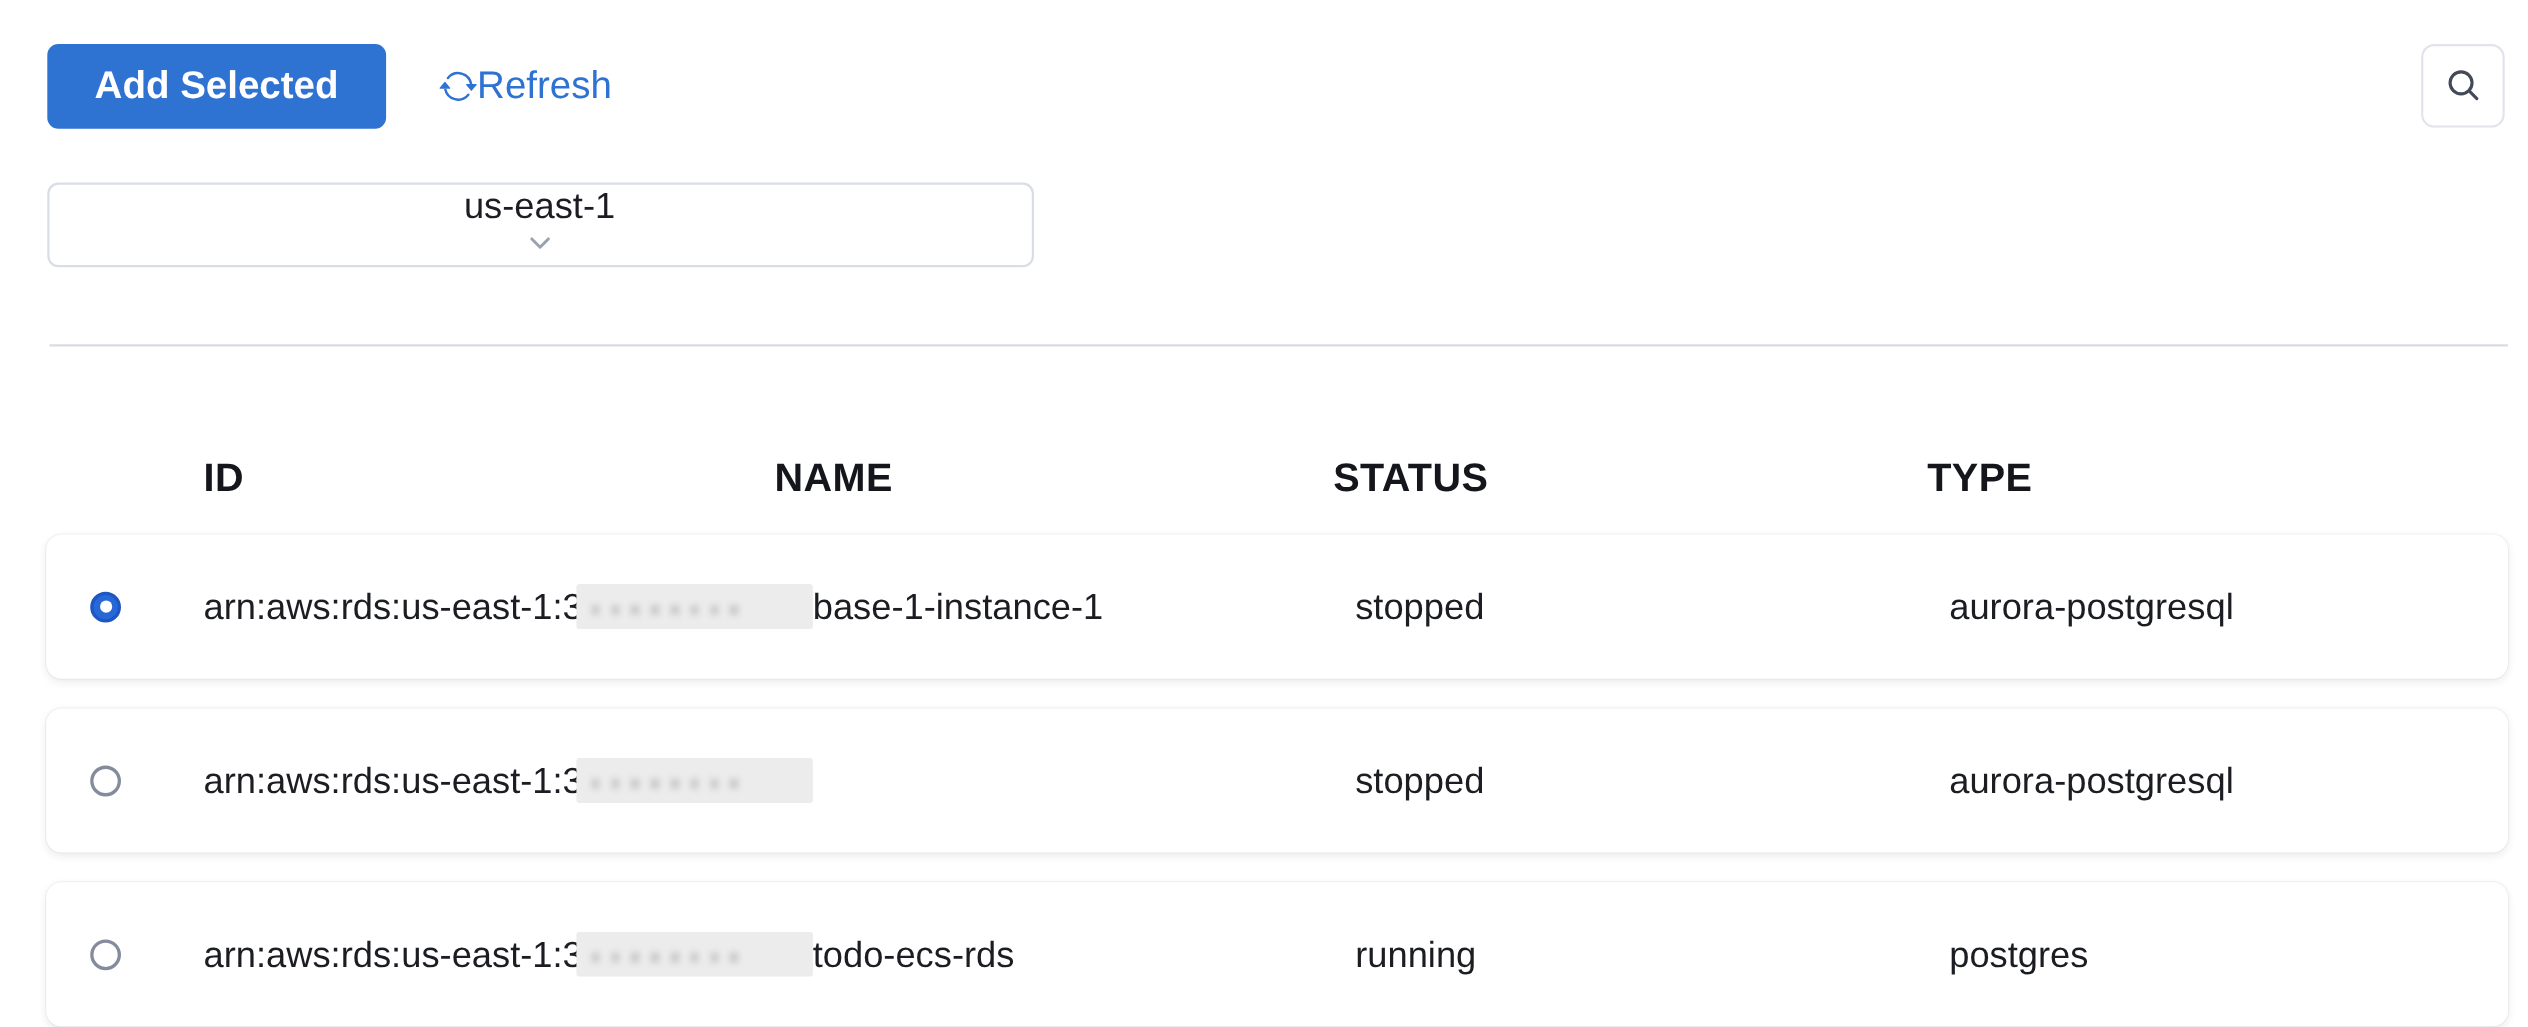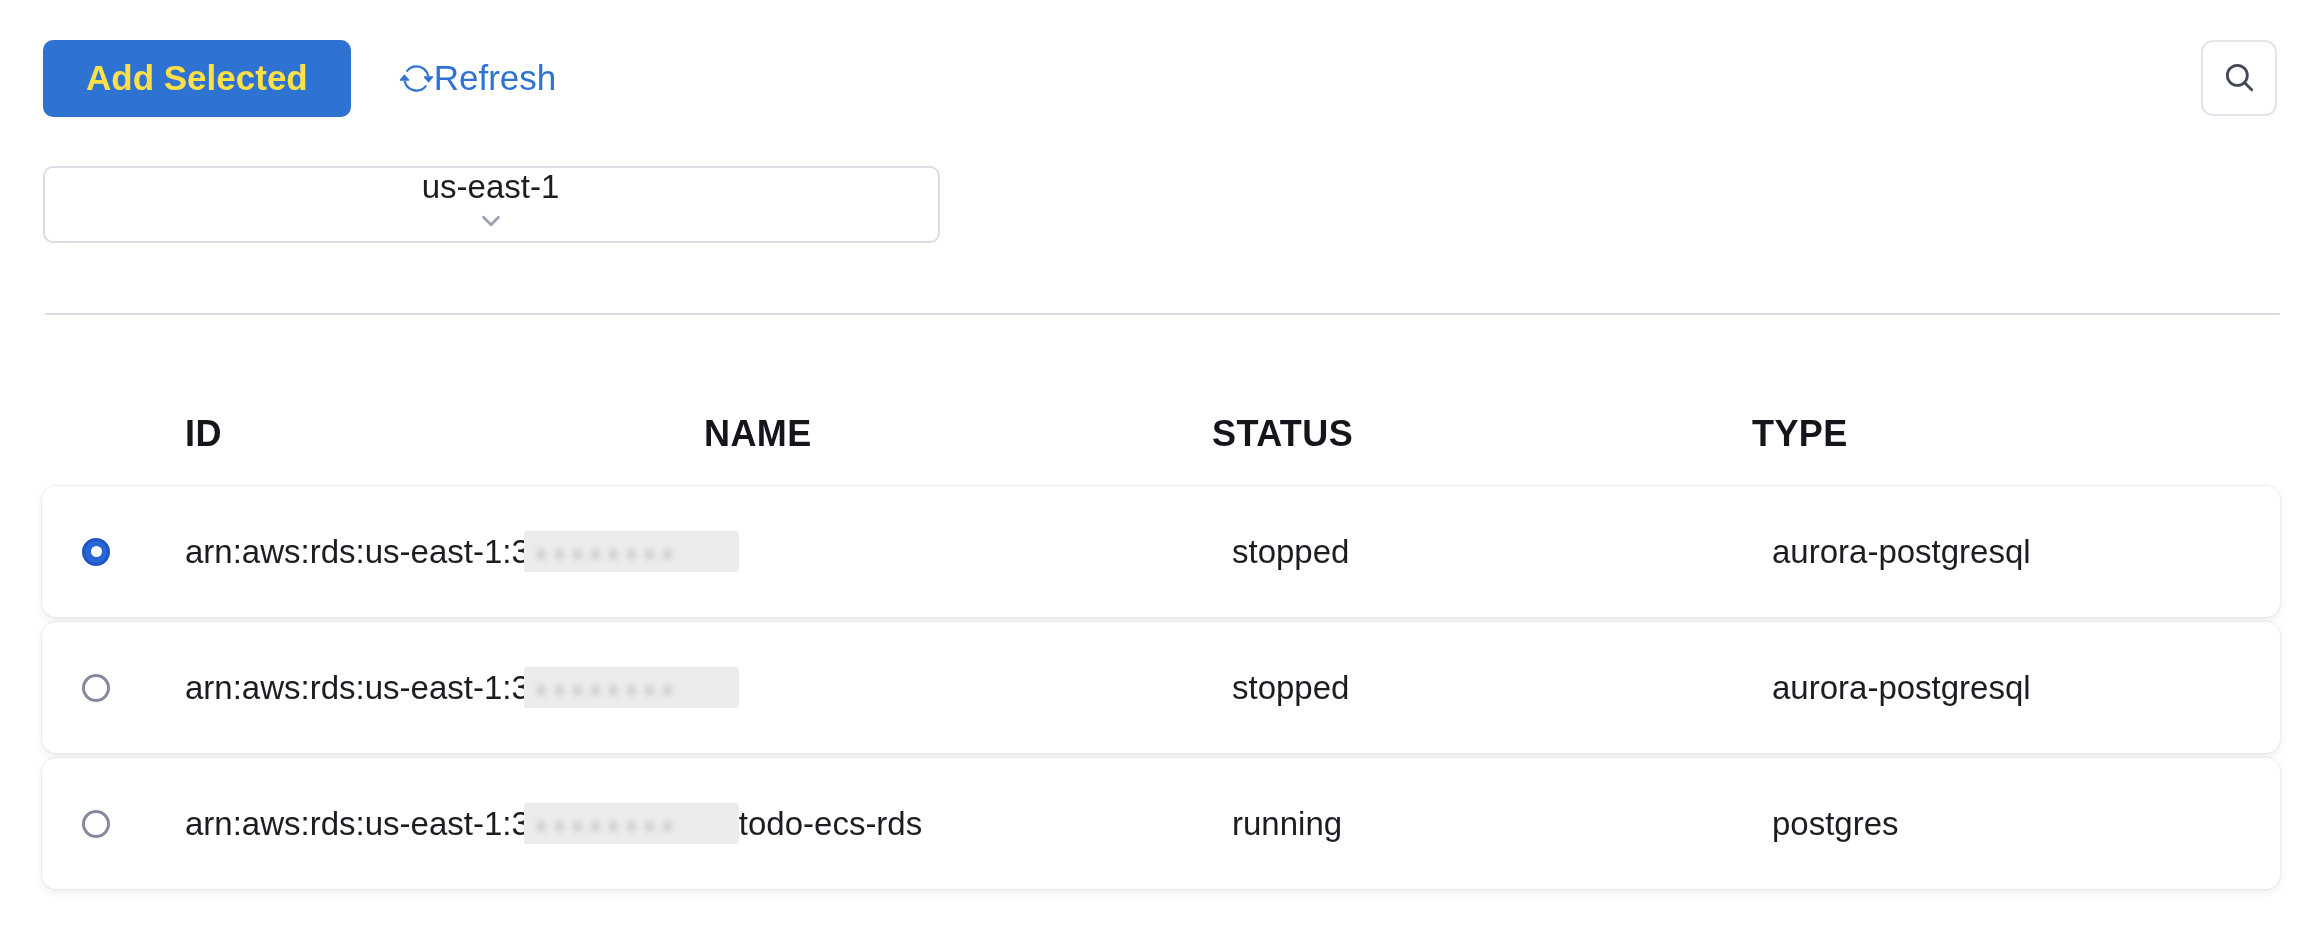--- a/index.html
+++ b/index.html
@@ -7,21 +7,21 @@
     width:2298px;height:934px;overflow:hidden;
     font-family:"Liberation Sans", sans-serif;color:#1b1d22;
     position:relative;
   }
   .page{position:absolute;inset:0;background:#ffffff;}
 
   
   .toolbar{position:absolute;left:43px;top:38px;right:21px;height:80px;display:flex;align-items:center;}
   .btn-primary{
     height:77px;padding:0 43px;border:none;border-radius:10px;
-    background:#2f73d2;color:#fde047;font-size:35px;font-weight:bold;
+    background:#2f73d2;color:#ffffff;font-size:35px;font-weight:bold;
     font-family:"Liberation Sans", sans-serif;display:flex;align-items:center;cursor:pointer;
   }
   .refresh-link{
     margin-left:48px;display:flex;align-items:center;
     color:#2f73d2;font-size:35px;font-weight:500;cursor:pointer;text-decoration:none;
   }
   .refresh-link svg{display:block;}
   .search-btn{
     margin-left:auto;width:76px;height:76px;box-sizing:border-box;
     border:2px solid #e1e4eb;border-radius:12px;background:#ffffff;
@@ -38,21 +38,21 @@
 
   
   .divider{position:absolute;left:45px;top:313px;width:2235px;height:2px;background:#d7dbe3;}
 
   
   .grid{display:grid;grid-template-columns:143px 519px 508px 540px 1fr;align-items:center;}
   .table-head{
     position:absolute;left:42px;top:412px;width:2238px;height:44px;
     font-size:36px;font-weight:bold;color:#14161c;letter-spacing:0.4px;
   }
-  .rows{position:absolute;left:42px;top:486px;width:2238px;display:flex;flex-direction:column;gap:5px;}
+  .rows{position:absolute;left:42px;top:486px;width:2238px;display:flex;flex-direction:column;gap:27px;}
   .row-card{
     height:131px;background:#ffffff;border-radius:14px;
     box-shadow:0 0 0 1px rgba(22,30,45,0.045), 0 3px 8px rgba(22,30,45,0.09);
     font-size:33px;color:#1b1d22;cursor:pointer;
   }
   .radio-cell{display:flex;align-items:center;padding-left:40px;}
   .radio{
     width:28px;height:28px;border-radius:50%;box-sizing:border-box;flex:none;
     display:flex;align-items:center;justify-content:center;cursor:pointer;
   }
@@ -126,20 +126,21 @@
 
     <div class="row-card grid">
       <div class="radio-cell">
         <span class="radio on">
             <span class="dot"></span>
           </span>
       </div>
       <div class="id-cell">
         <span>arn:aws:rds:us-east-1:3</span>
           <span class="redaction"></span>
+          <span>base-1-instance-1</span>
       </div>
       <div class="status-cell">stopped</div>
       <div class="type-cell">aurora-postgresql</div>
     </div>
 
     <div class="row-card grid">
       <div class="radio-cell">
         <span class="radio off"></span>
       </div>
       <div class="id-cell">

